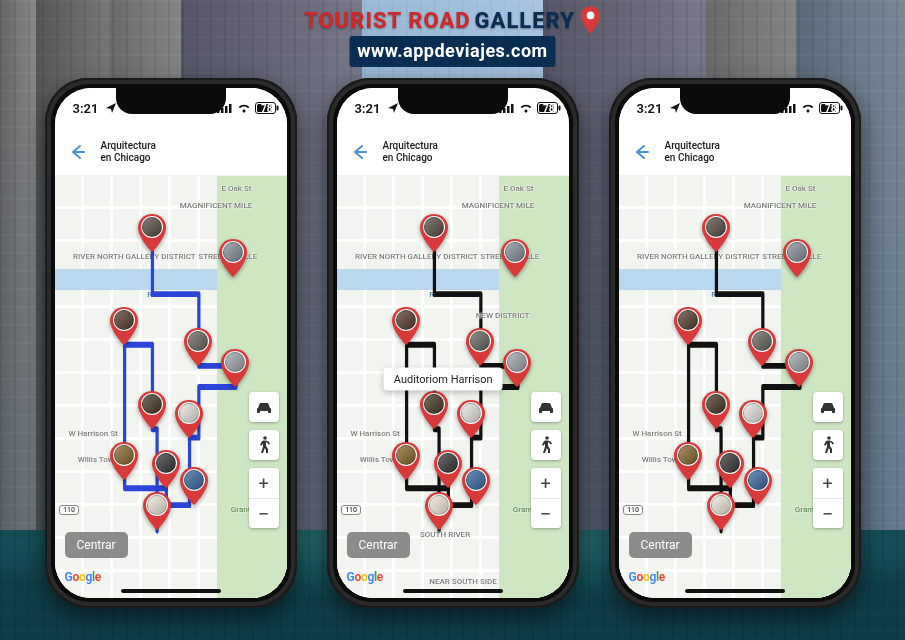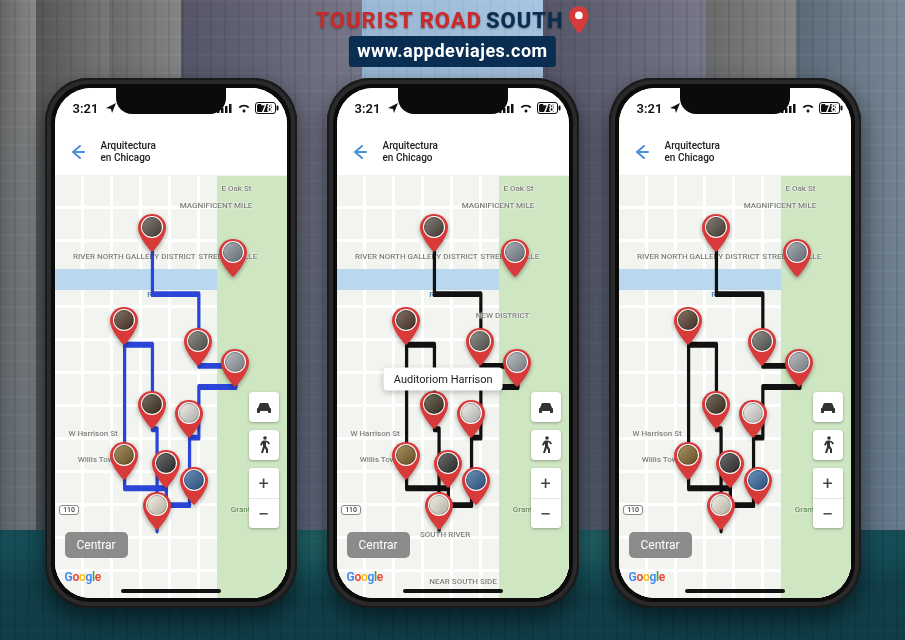--- a/index.html
+++ b/index.html
@@ -276,21 +276,21 @@
   }
 </style>
 </head>
 <body>
 
 <div class="bg"></div>
 
 <div class="banner">
   <div class="banner-top">
     <span class="w1">TOURIST ROAD</span>
-    <span class="w2">SOUTH</span>
+    <span class="w2">GALLERY</span>
     <span class="banner-pin">
       <svg viewBox="0 0 24 30">
           <path fill="#d83a3a" d="M12 0C6 0 1.5 4.5 1.5 10.2c0 7.4 9 18.3 10.5 19.8 1.5-1.5 10.5-12.4 10.5-19.8C22.5 4.5 18 0 12 0z"></path>
           <circle cx="12" cy="10" r="4.2" fill="#fff"></circle>
         </svg>
     </span>
   </div>
   <div class="banner-url">www.appdeviajes.com</div>
 </div>
 

